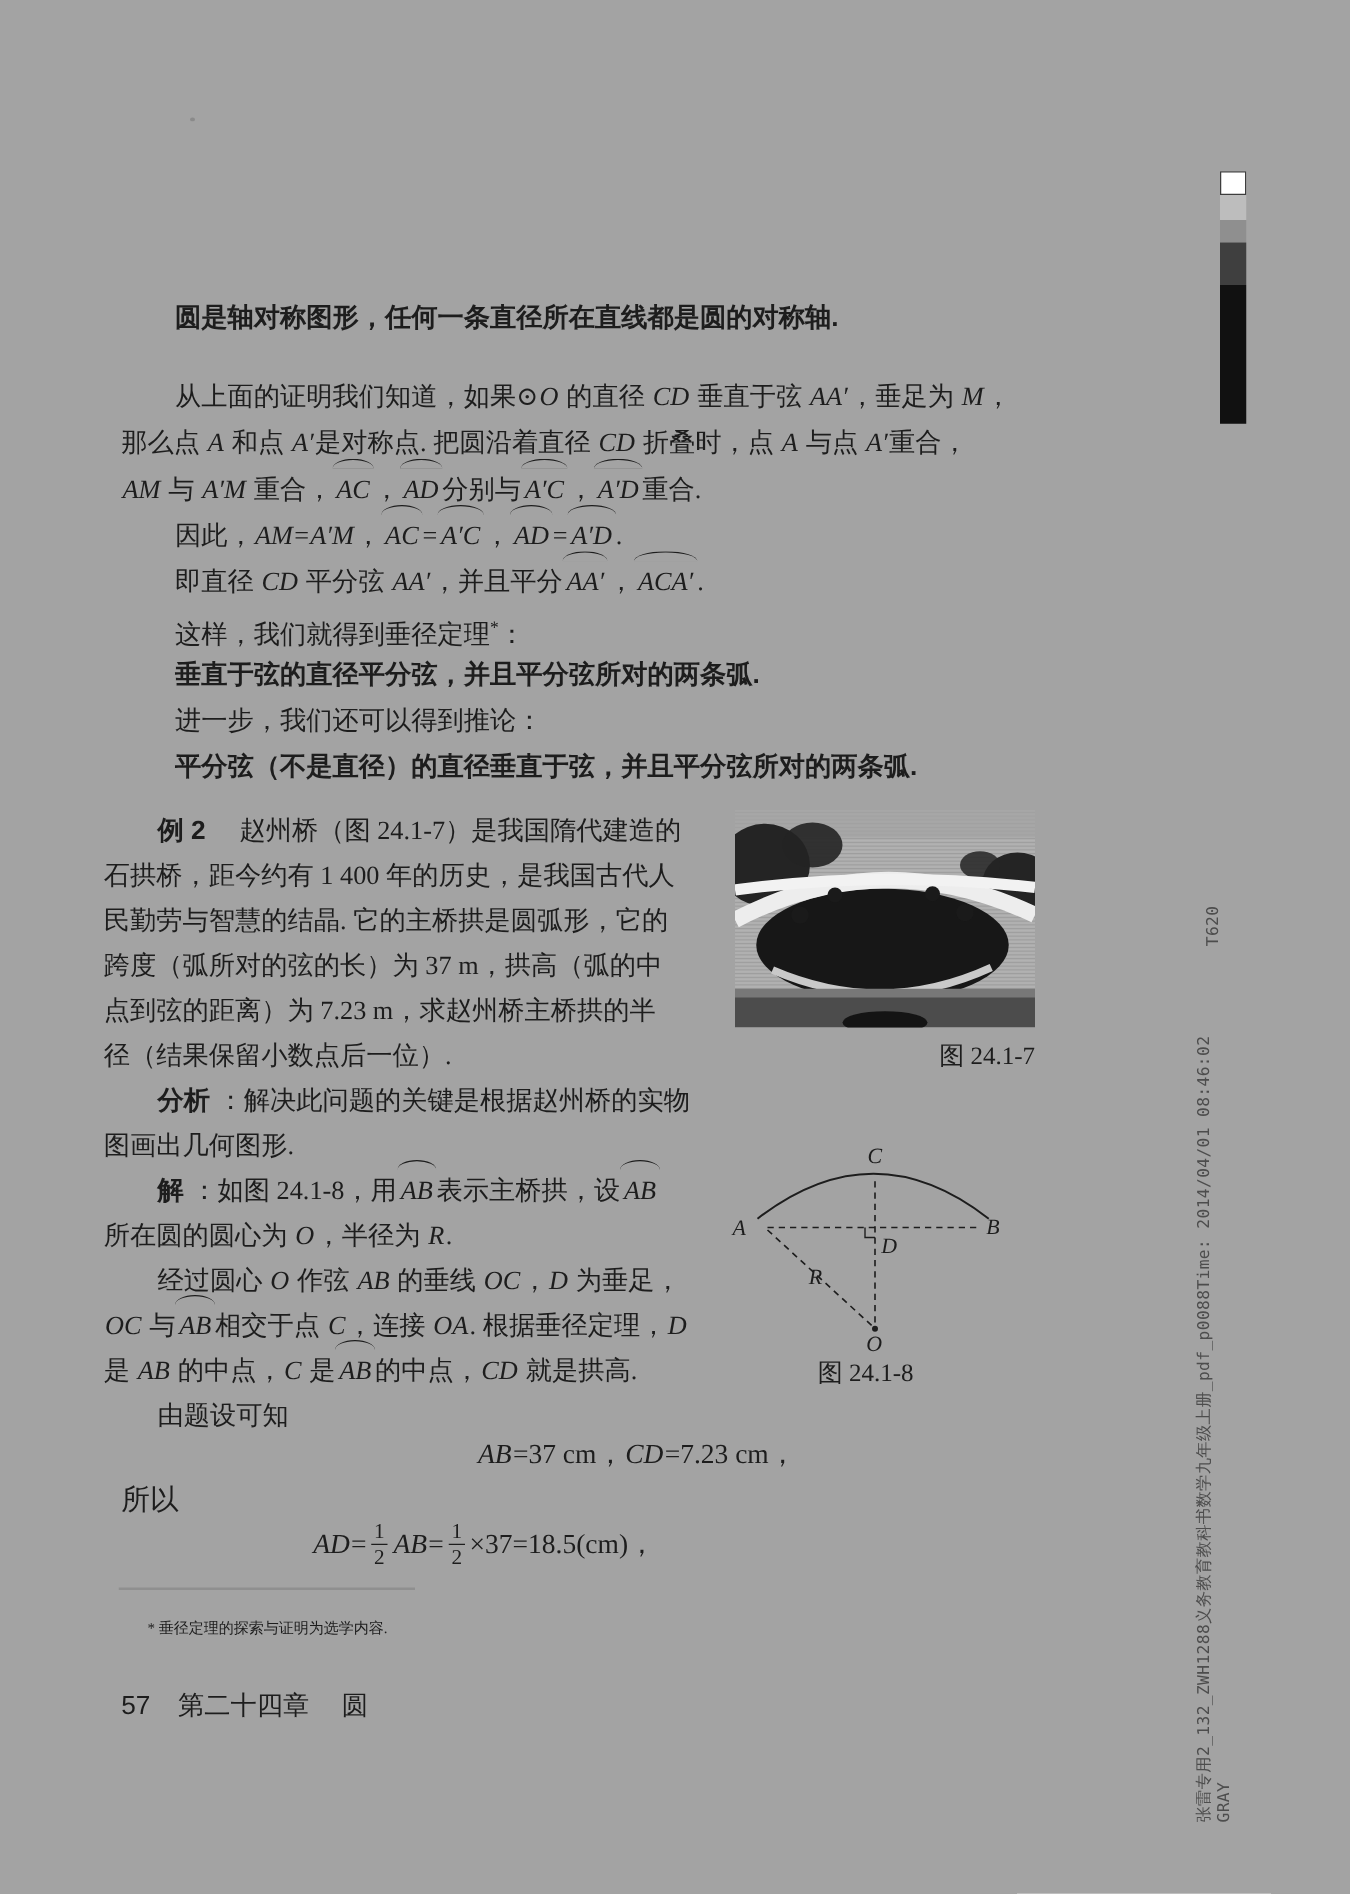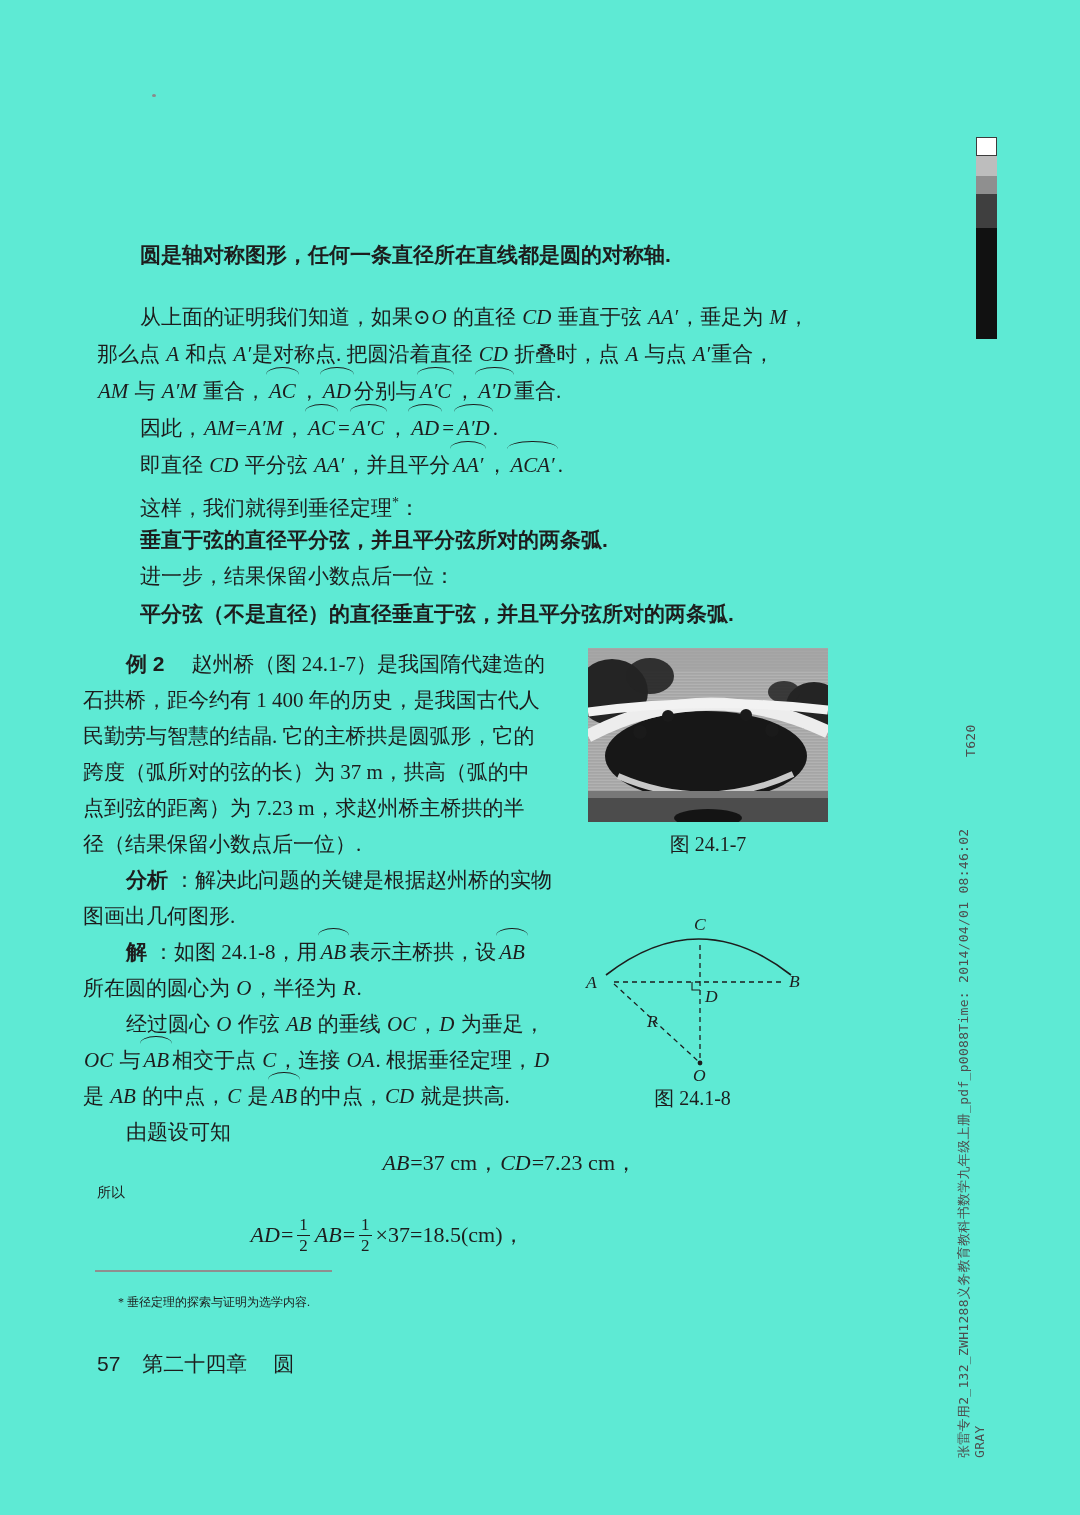--- a/index.html
+++ b/index.html
@@ -1,16 +1,16 @@
 <!DOCTYPE html>
 <html><head>
 <meta charset="utf-8">
 <style>
   html,body{margin:0;padding:0;background:#e9e9e7;}
-  .page{position:relative;width:1080px;height:1515px;margin:0 auto;background:#5eead4;
+  .page{position:relative;width:1080px;height:1515px;margin:0 auto;background:#a3a3a3;
         font-family:"Liberation Serif","DejaVu Serif",serif;color:#1d1d1d;overflow:hidden;}
 
   
   .block{position:absolute;}
   .line{height:37px;line-height:37px;white-space:nowrap;font-size:21px;}
   #example-block .line{height:36px;line-height:36px;}
   .indent{padding-left:43px;}
   .bold{font-weight:bold;font-family:"Liberation Sans","DejaVu Sans",sans-serif;}
   b.cb{font-weight:bold;font-family:"Liberation Sans","DejaVu Sans",sans-serif;padding-right:6px;}
   i.m{font-family:"Liberation Serif","DejaVu Serif",serif;font-style:italic;padding:0 1px;}
@@ -64,21 +64,21 @@
 
   <div id="intro-block" class="block" style="left:97px;top:236px;width:745px;">
       <div class="line bold indent">圆是轴对称图形，任何一条直径所在直线都是圆的对称轴.</div>
       <div class="line indent" style="margin-top: 26px;">从上面的证明我们知道，如果⊙<i class="m">O</i> 的直径 <i class="m">CD</i> 垂直于弦 <i class="m">AA′</i>，垂足为 <i class="m">M</i>，</div>
       <div class="line">那么点 <i class="m">A</i> 和点 <i class="m">A′</i>是对称点. 把圆沿着直径 <i class="m">CD</i> 折叠时，点 <i class="m">A</i> 与点 <i class="m">A′</i>重合，</div>
       <div class="line"><i class="m">AM</i> 与 <i class="m">A′M</i> 重合，<span class="arc"><i class="m">AC</i></span>，<span class="arc"><i class="m">AD</i></span>分别与<span class="arc"><i class="m">A′C</i></span>，<span class="arc"><i class="m">A′D</i></span>重合.</div>
       <div class="line indent">因此，<i class="m">AM</i>=<i class="m">A′M</i>，<span class="arc"><i class="m">AC</i></span>=<span class="arc"><i class="m">A′C</i></span>，<span class="arc"><i class="m">AD</i></span>=<span class="arc"><i class="m">A′D</i></span>.</div>
       <div class="line indent">即直径 <i class="m">CD</i> 平分弦 <i class="m">AA′</i>，并且平分<span class="arc"><i class="m">AA′</i></span>，<span class="arc"><i class="m">ACA′</i></span>.</div>
       <div class="line indent">这样，我们就得到垂径定理<sup>*</sup>：</div>
       <div class="line bold indent">垂直于弦的直径平分弦，并且平分弦所对的两条弧.</div>
-      <div class="line indent">进一步，结果保留小数点后一位：</div>
+      <div class="line indent">进一步，我们还可以得到推论：</div>
       <div class="line bold indent">平分弦（不是直径）的直径垂直于弦，并且平分弦所对的两条弧.</div>
     </div>
 
   <div id="example-block" class="block" style="left:83px;top:646px;width:482px;">
       <div class="line indent"><b class="cb">例 2</b>　赵州桥（图 24.1-7）是我国隋代建造的</div>
       <div class="line">石拱桥，距今约有 1 400 年的历史，是我国古代人</div>
       <div class="line">民勤劳与智慧的结晶. 它的主桥拱是圆弧形，它的</div>
       <div class="line">跨度（弧所对的弦的长）为 37 m，拱高（弧的中</div>
       <div class="line">点到弦的距离）为 7.23 m，求赵州桥主桥拱的半</div>
       <div class="line">径（结果保留小数点后一位）.</div>
@@ -86,21 +86,21 @@
       <div class="line">图画出几何图形.</div>
       <div class="line indent"><b class="cb">解</b>：如图 24.1-8，用<span class="arc"><i class="m">AB</i></span>表示主桥拱，设<span class="arc"><i class="m">AB</i></span></div>
       <div class="line">所在圆的圆心为 <i class="m">O</i>，半径为 <i class="m">R</i>.</div>
       <div class="line indent">经过圆心 <i class="m">O</i> 作弦 <i class="m">AB</i> 的垂线 <i class="m">OC</i>，<i class="m">D</i> 为垂足，</div>
       <div class="line"><i class="m">OC</i> 与<span class="arc"><i class="m">AB</i></span>相交于点 <i class="m">C</i>，连接 <i class="m">OA</i>. 根据垂径定理，<i class="m">D</i></div>
       <div class="line">是 <i class="m">AB</i> 的中点，<i class="m">C</i> 是<span class="arc"><i class="m">AB</i></span>的中点，<i class="m">CD</i> 就是拱高.</div>
       <div class="line indent">由题设可知</div>
     </div>
 
   <div class="formula" style="top:1148px;"><i class="m">AB</i>=37 cm，<i class="m">CD</i>=7.23 cm，</div>
-  <div class="block" style="left:97px;top:1184px;font-size:14px;">所以</div>
+  <div class="block" style="left:97px;top:1184px;font-size:23px;">所以</div>
   <div class="formula" style="top:1210px;height:50px;display:flex;align-items:center;justify-content:center;"><i class="m">AD</i>=<span class="frac">
         <span class="num">1</span>
         <span class="den">2</span>
       </span><i class="m">AB</i>=<span class="frac">
         <span class="num">1</span>
         <span class="den">2</span>
       </span>×37=18.5(cm)，</div>
 
   <div class="photo">
     <svg width="240" height="174" viewBox="0 0 240 174">
@@ -126,21 +126,21 @@
         <circle cx="80" cy="68" r="6"></circle>
         <circle cx="158" cy="67" r="6"></circle>
         <circle cx="184" cy="82" r="7"></circle>
       </g>
       <path d="M30,128 Q118,166 205,126" stroke="#c9c9c9" stroke-width="6" fill="none"></path>
       <rect x="0" y="148" width="240" height="26" fill="#4c4c4c"></rect>
       <ellipse cx="120" cy="170" rx="34" ry="9" fill="#141414"></ellipse>
       <rect x="0" y="143" width="240" height="7" fill="#787878"></rect>
     </svg>
   </div>
-  <div class="caption" style="left:588px;top:831px;width:240px;text-align:center;">图 24.1-7</div>
+  <div class="caption" style="left:588px;top:831px;width:240px;text-align:right;">图 24.1-7</div>
 
   <div class="diagram">
     <svg width="215" height="172" viewBox="0 0 215 172">
       <path d="M21,60 Q114,-12 206,60" stroke="#1d1d1d" stroke-width="1.6" fill="none"></path>
       <path d="M29,67 L198,67" stroke="#1d1d1d" stroke-width="1.3" stroke-dasharray="5,4" fill="none"></path>
       <path d="M115,30 L115,146" stroke="#1d1d1d" stroke-width="1.3" stroke-dasharray="5,4" fill="none"></path>
       <path d="M29,69 L113,146" stroke="#1d1d1d" stroke-width="1.3" stroke-dasharray="5,4" fill="none"></path>
       <path d="M107,67 L107,75 L115,75" stroke="#1d1d1d" stroke-width="1.1" fill="none"></path>
       <circle cx="115" cy="148" r="2.4" fill="#1d1d1d"></circle>
       <text x="1" y="73">A</text>

